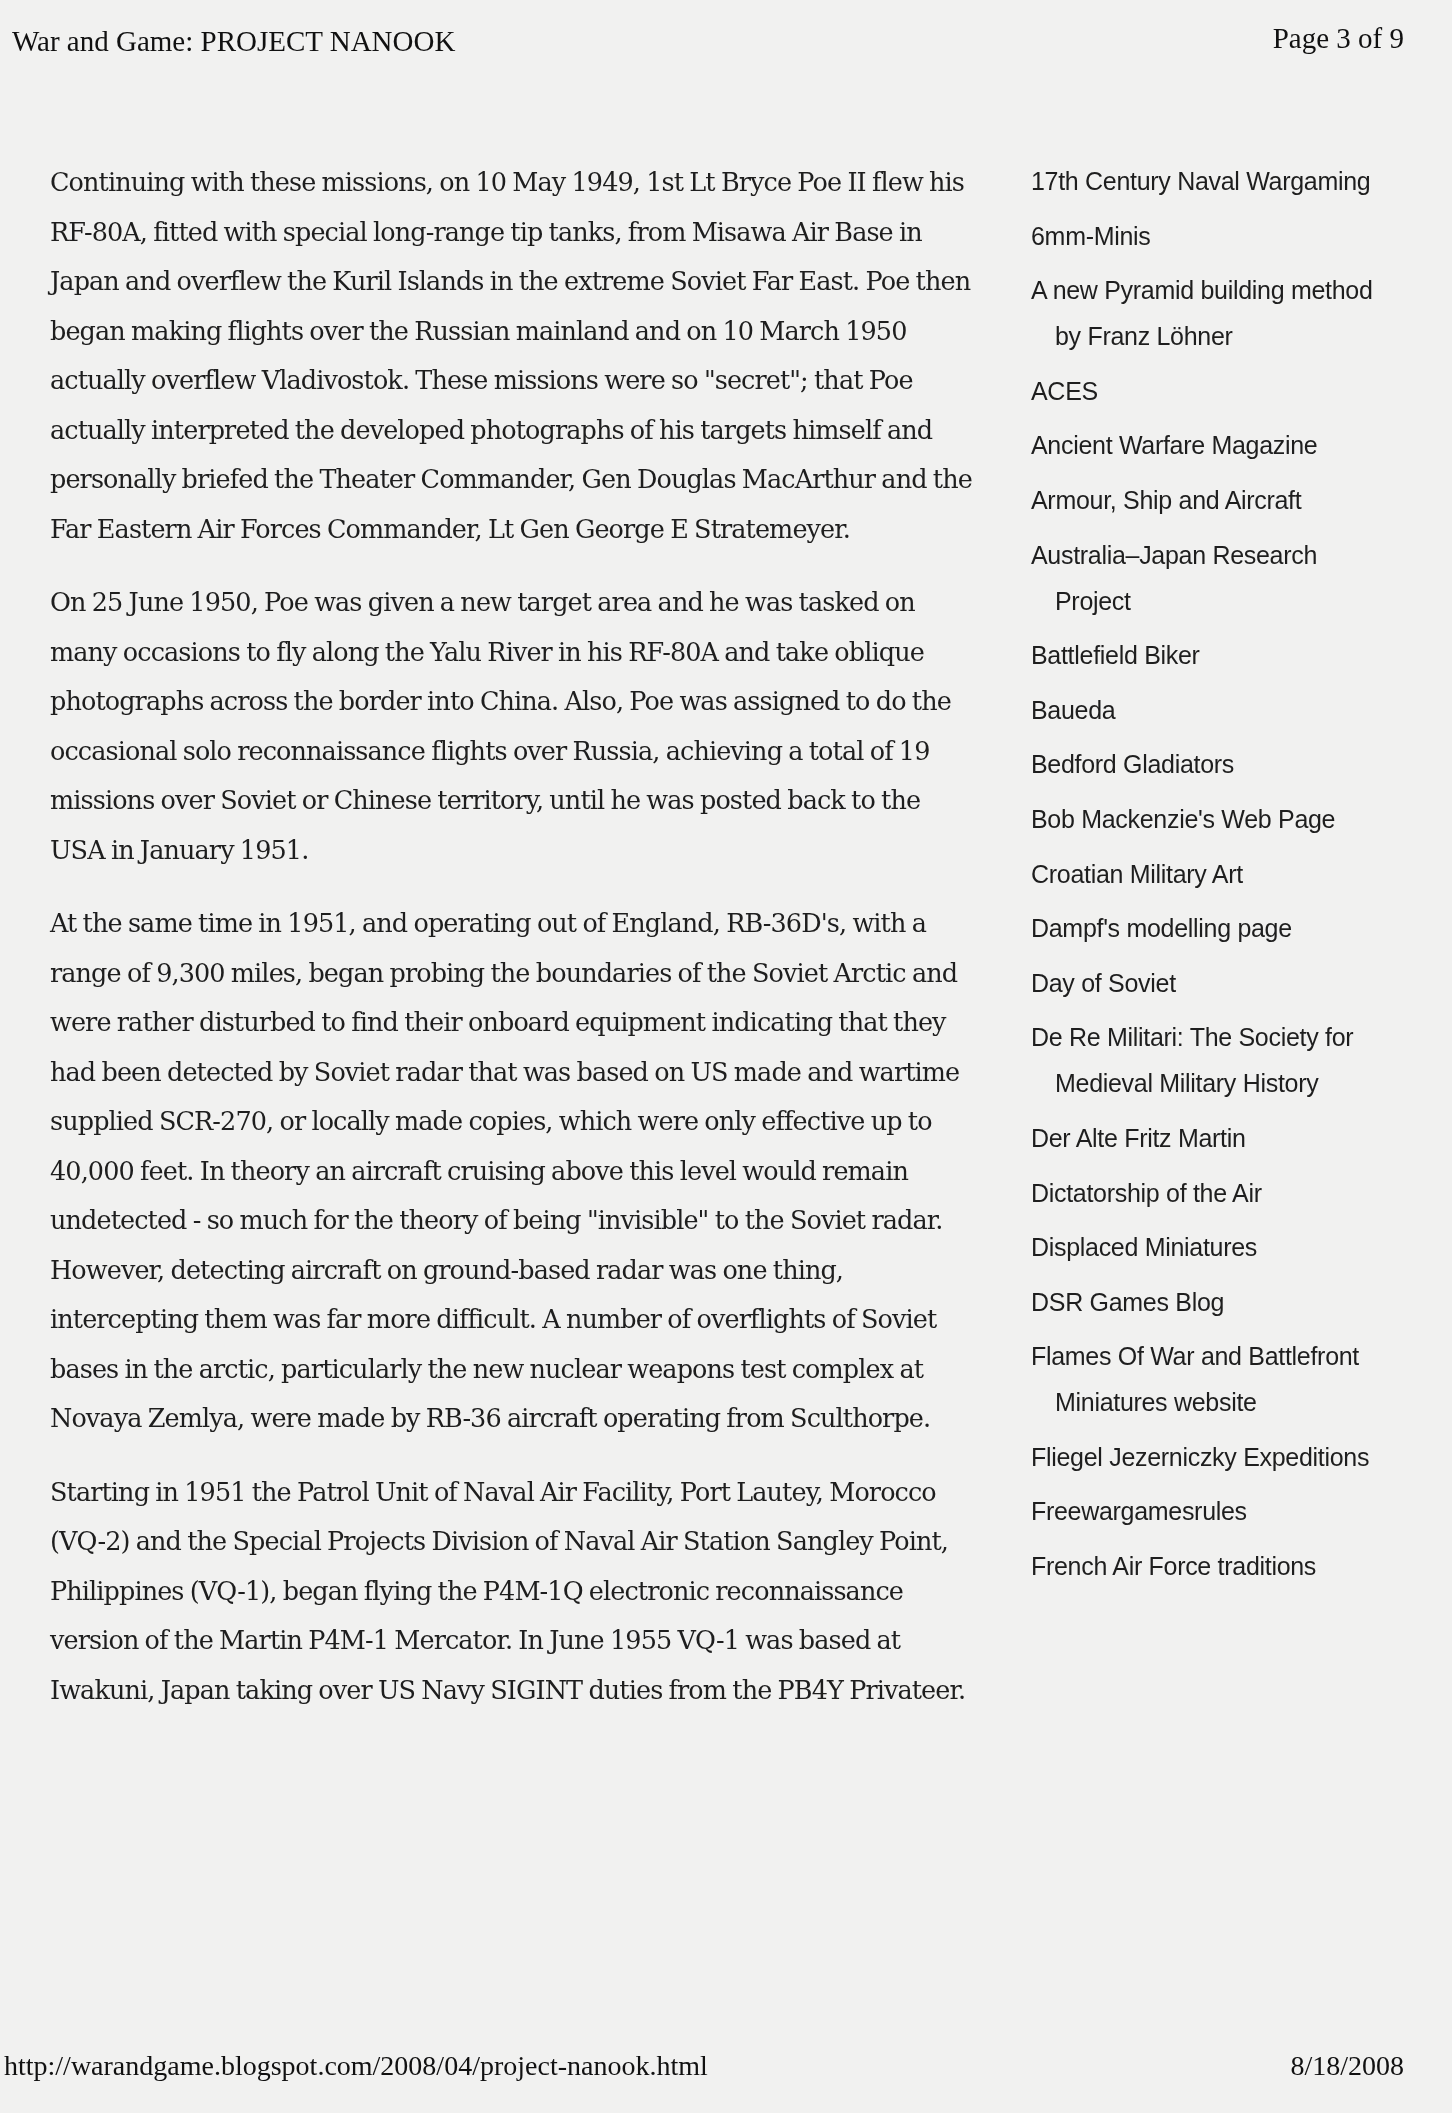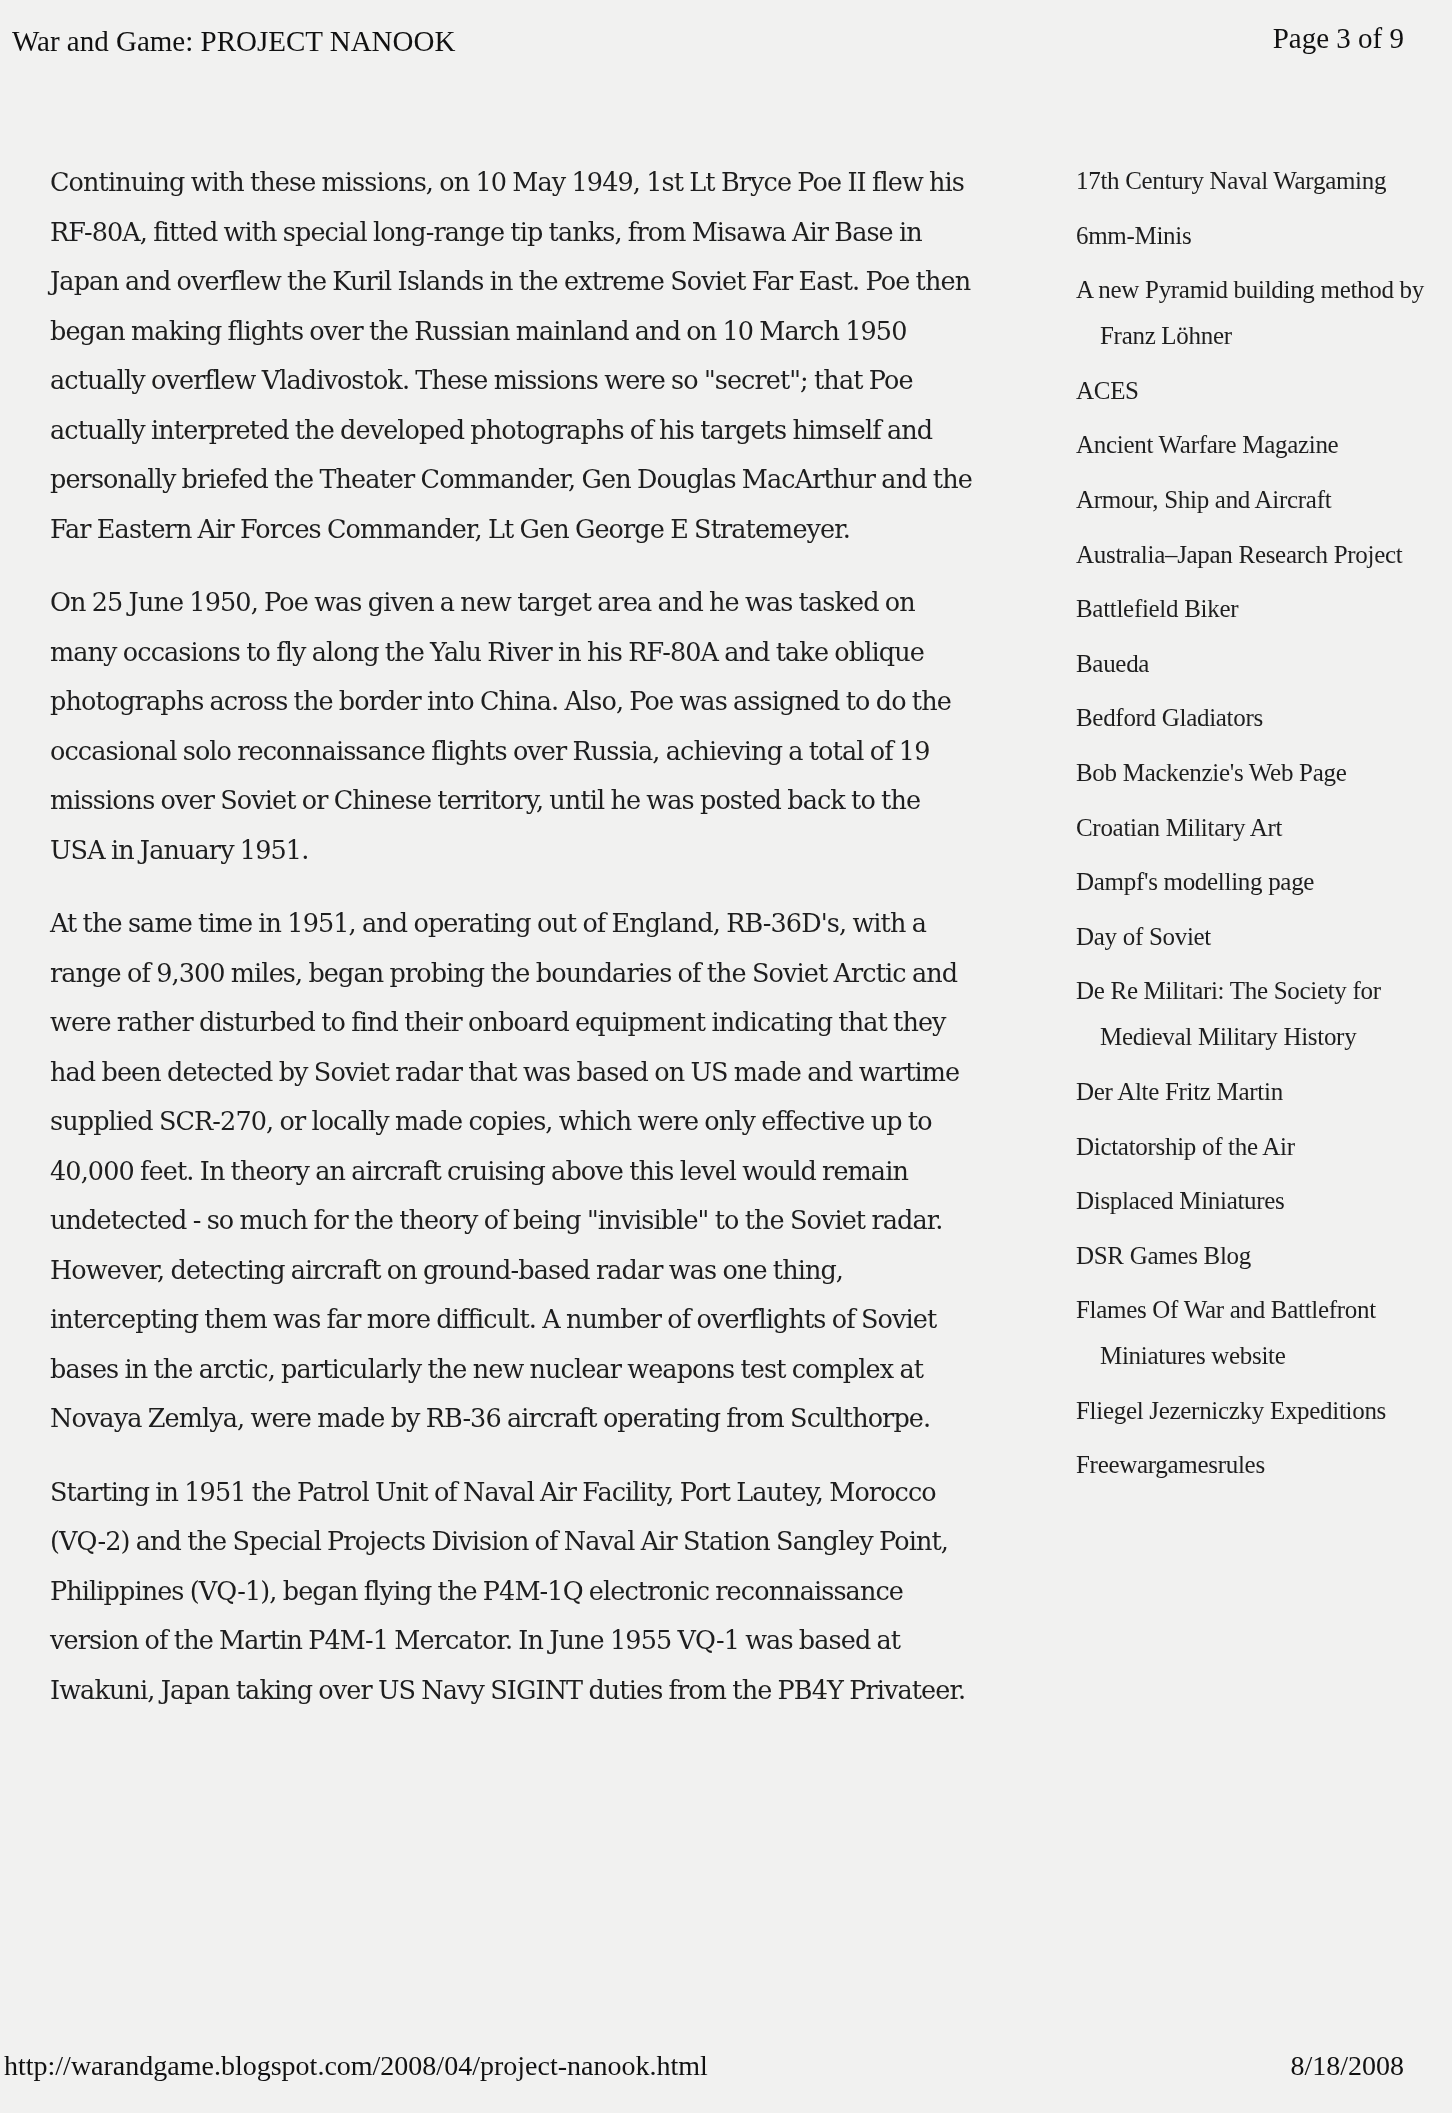--- a/index.html
+++ b/index.html
@@ -25,22 +25,22 @@
   .footer .date { position: absolute; right: 0; top: 0; }
   .main {
     position: absolute; left: 50px; top: 158px; width: 930px;
     font-family: "DejaVu Serif", serif;
     font-size: 25.5px; line-height: 49.5px;
     letter-spacing: -0.9px; word-spacing: -1px;
     color: #1e1e1e;
   }
   .main p { margin: 0 0 24px 0; }
   .sidebar {
-    position: absolute; left: 1076px; top: 158px; width: 360px;
-    font-family: Liberation Serif, serif;
+    position: absolute; left: 1031px; top: 158px; width: 360px;
+    font-family: Liberation Sans, sans-serif;
     font-size: 25px; line-height: 46px;
     letter-spacing: -0.3px; color: #1e1e1e;
   }
   .sidebar ul { list-style: none; margin: 0; padding: 0; }
   .sidebar li {
     padding-left: 24px; text-indent: -24px;
     margin-bottom: 8.6px;
   }
   .sidebar a { color: inherit; text-decoration: none; }
 </style>
@@ -76,19 +76,20 @@
     <li><a>Dampf's modelling page</a></li>
     <li><a>Day of Soviet</a></li>
     <li><a>De Re Militari: The Society for Medieval Military History</a></li>
     <li><a>Der Alte Fritz Martin</a></li>
     <li><a>Dictatorship of the Air</a></li>
     <li><a>Displaced Miniatures</a></li>
     <li><a>DSR Games Blog</a></li>
     <li><a>Flames Of War and Battlefront Miniatures website</a></li>
     <li><a>Fliegel Jezerniczky Expeditions</a></li>
     <li><a>Freewargamesrules</a></li>
+    <li><a>French Air Force traditions</a></li>
   </ul>
 </div>
 
 <div class="footer">
   <span class="url">http://warandgame.blogspot.com/2008/04/project-nanook.html</span>
   <span class="date">8/18/2008</span>
 </div>
 
 </body></html>

